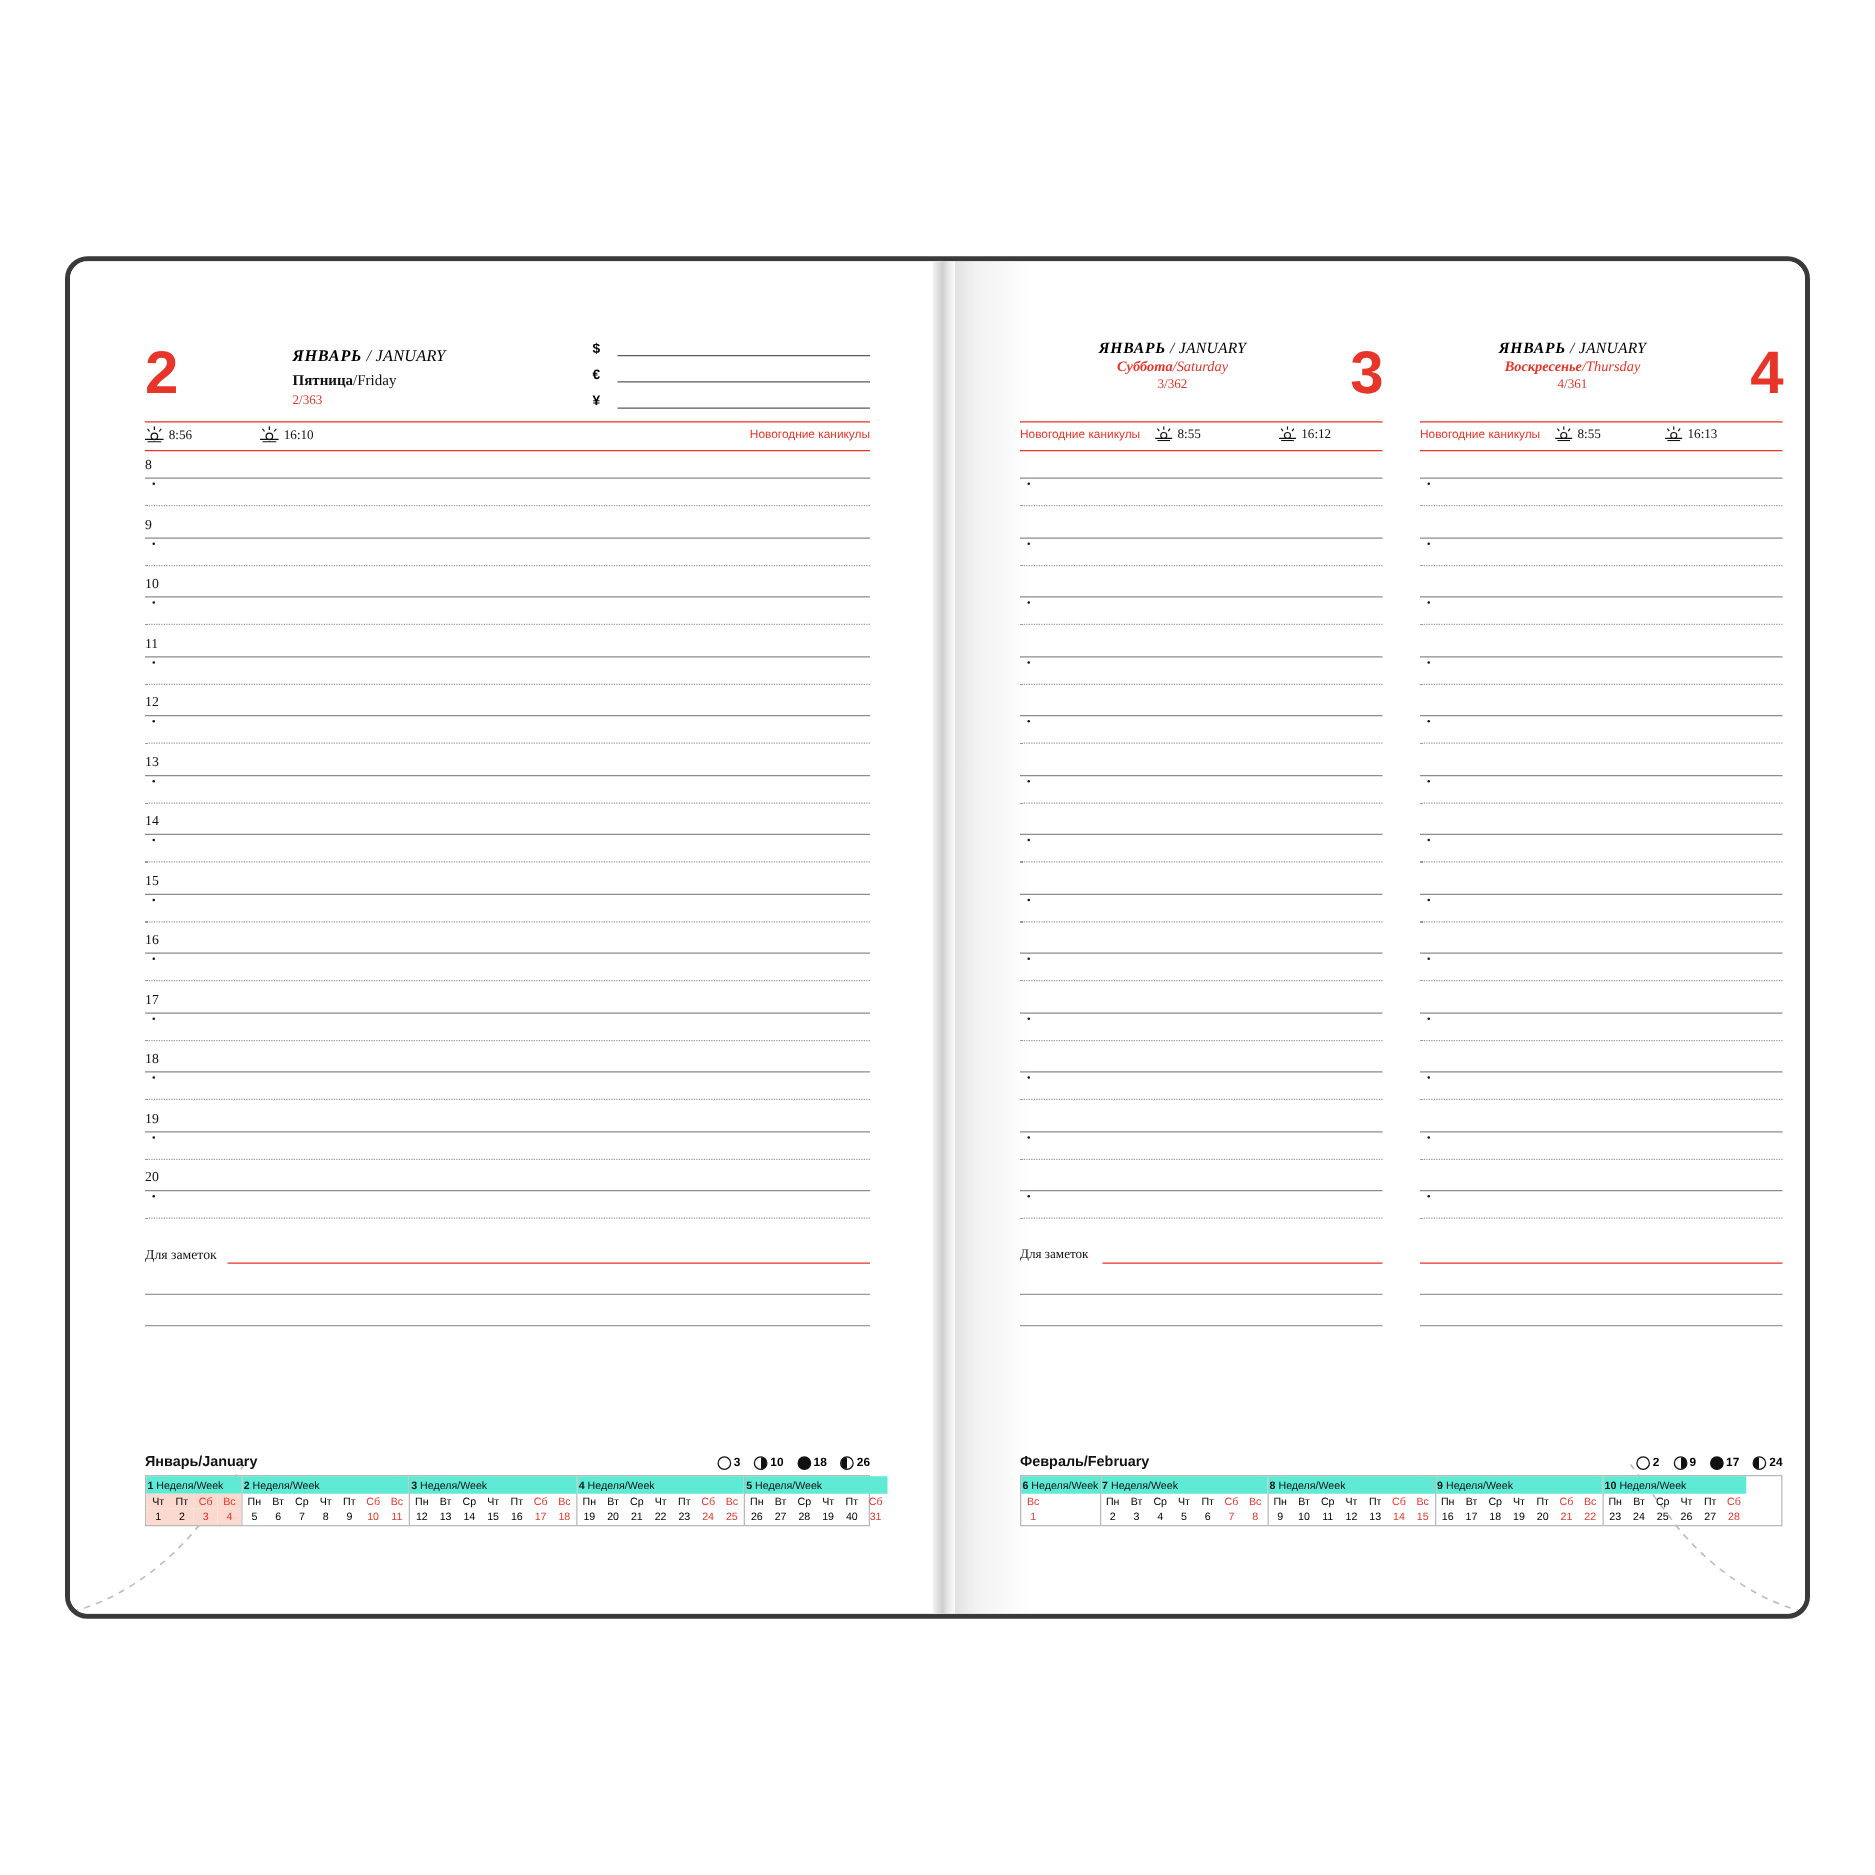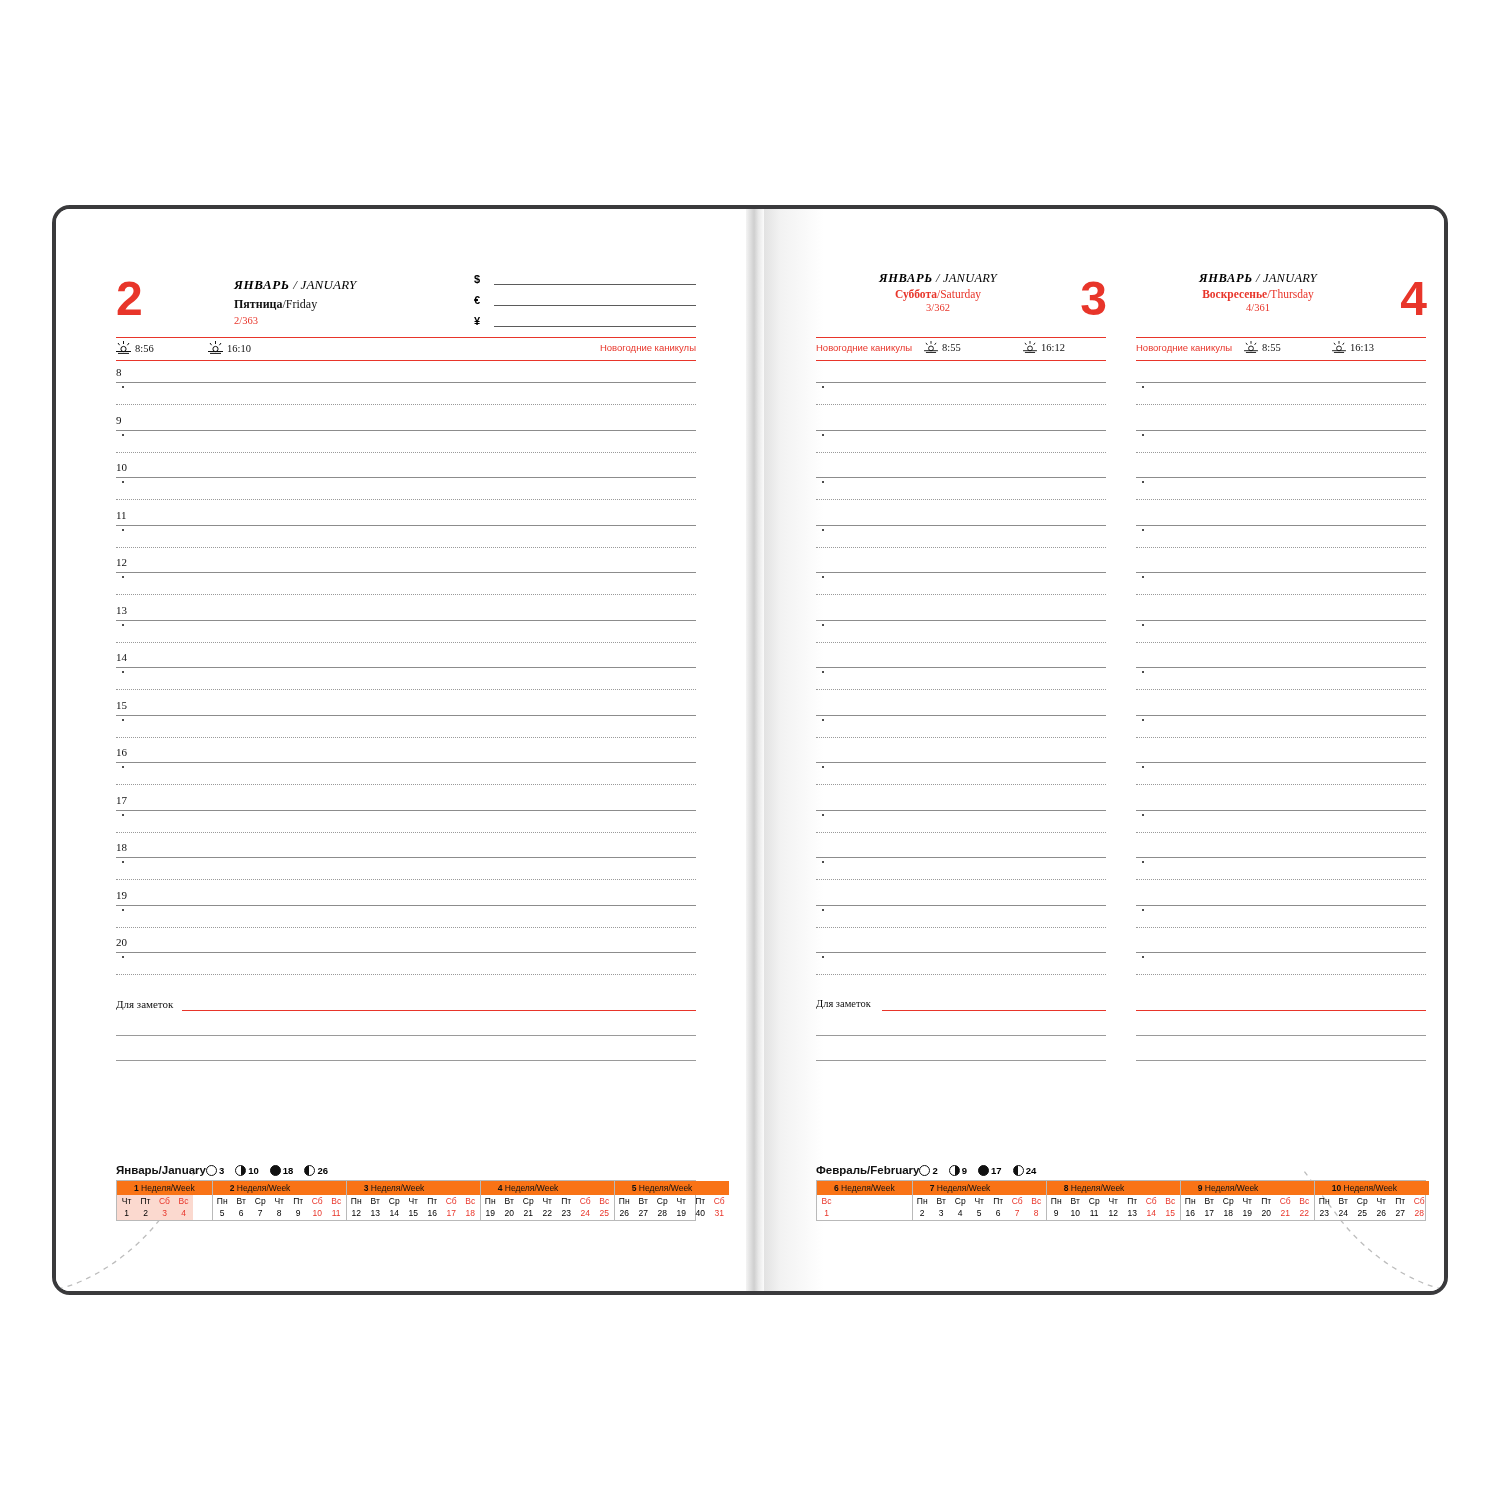--- a/index.html
+++ b/index.html
@@ -35,21 +35,21 @@
           font-size:48px;line-height:48px;letter-spacing:-1px;}
   .bignum.left{position:absolute;left:0;top:4px;}
   .bignum.right{position:absolute;right:0;top:4px;}
 
   .titles{text-align:center;}
   .mon{font-family:"Liberation Serif",serif;font-size:12.5px;letter-spacing:.2px;font-style:italic;}
   .mon b{font-weight:700;letter-spacing:.6px;}
   .mon .sl{color:#222;}
   .dow{font-size:11.5px;margin-top:2px;}
   .dow.black{color:#111;}
-  .dow.red{color:#e8352a;}
+  .dow.red{color:#e8352a;font-style:italic;}
   .dow b{font-weight:700;}
   .dayno{font-size:10.5px;color:#e8352a;margin-top:2px;}
 
   .L .titles{position:absolute;left:118px;top:6px;text-align:left;}
   .L .titles .mon{font-size:13px;}
   .L .titles .dow{font-size:12px;margin-top:4px;}
   .L .titles .dayno{margin-top:3px;}
 
   
   .cur{position:absolute;right:0;top:2px;width:222px;}
@@ -79,35 +79,35 @@
   .notes .lbl{font-size:11px;color:#111;float:left;font-family:"Liberation Serif",serif;}
   .notes .topline{margin-left:66px;border-bottom:1px solid #e8352a;height:12px;}
   .notes .nl{border-bottom:1px solid #9a9a9a;height:24px;}
   .M .notes .lbl,.R .notes .lbl{font-size:10.5px;}
   .R .notes .topline{margin-left:0;}
 
   
   .mini{position:absolute;bottom:70px;}
   .mini.left{left:60px;width:580px;}
   .mini.right{left:760px;width:610px;}
-  .mini .mhead{display:flex;justify-content:flex-start;align-items:flex-end;margin-bottom:4px;}
+  .mini .mhead{display:flex;justify-content:space-between;align-items:flex-end;margin-bottom:4px;}
   .mini .mname{font-family:"Liberation Sans",sans-serif;font-weight:700;font-size:11.5px;color:#111;}
   .moons{display:flex;gap:11px;align-items:center;font-size:9.5px;font-family:"Liberation Sans",sans-serif;}
   .moons span{display:inline-flex;align-items:center;gap:2px;}
   .mo{width:9px;height:9px;border-radius:50%;border:1px solid #111;display:inline-block;}
   .mo.new{background:#fff;}
   .mo.first{background:linear-gradient(to right,#fff 50%,#111 50%);}
   .mo.full{background:#111;}
   .mo.last{background:linear-gradient(to right,#111 50%,#fff 50%);}
 
   .wkgrid{display:flex;border:1px solid #b9b9b9;}
   .wk{flex:0 0 auto;border-right:1px solid #b9b9b9;}
   .wk:last-child{border-right:none;}
-  .wk .wl{background:#f97316;font-family:"Liberation Sans",sans-serif;font-size:8.5px;
-          padding:2px 17px;white-space:nowrap;color:#111;}
+  .wk .wl{background:#5eead4;font-family:"Liberation Sans",sans-serif;font-size:8.5px;
+          padding:2px 1px;white-space:nowrap;color:#111;}
   .wk .wl b{font-weight:700;}
   .wk .drow{display:flex;}
   .wk .dc{width:19px;text-align:center;font-family:"Liberation Sans",sans-serif;font-size:8.5px;line-height:12px;}
   .wk .dn{width:19px;text-align:center;font-family:"Liberation Sans",sans-serif;font-size:8.5px;line-height:13px;}
   .red{color:#e8352a;}
   .hl{background:#fbd9cf;}
 
   .mini.right .wk .dc,.mini.right .wk .dn{width:19px;}
 </style>
 </head>

